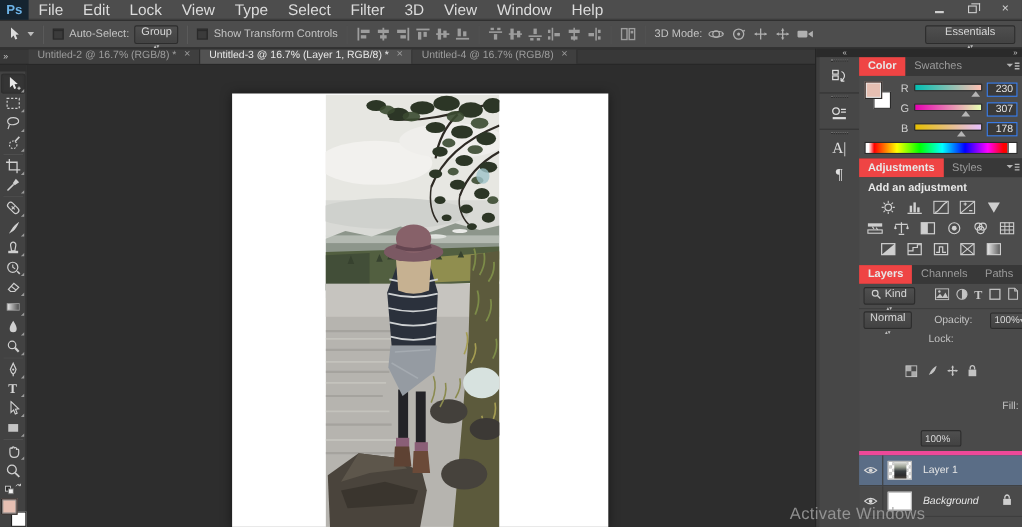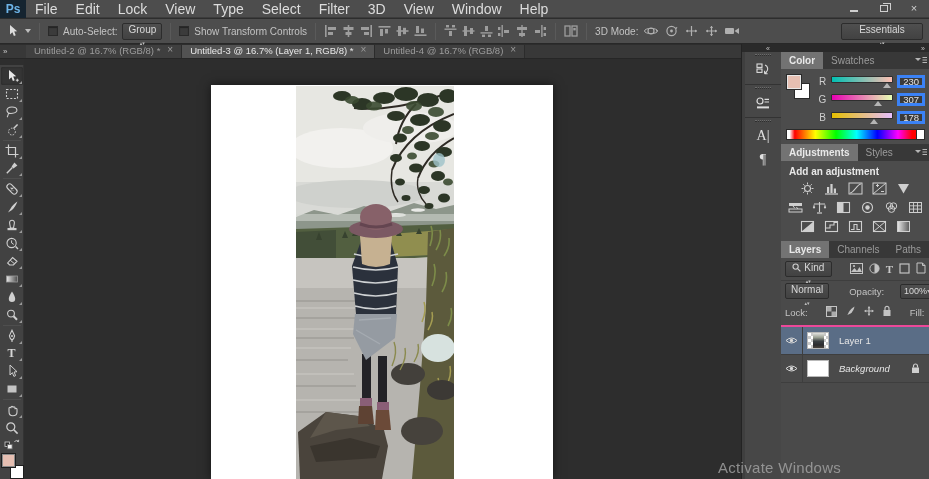--- a/index.html
+++ b/index.html
@@ -75,38 +75,38 @@
   .icon-strip { position:absolute; left:3px; top:8px; width:36px; height:427px; background:#474747; }
   .strip-group { border-bottom:1px solid #333; padding:2px 0 4px 0; display:flex; flex-direction:column;
     align-items:center; gap:4px; }
   .strip-grip { width:16px; height:2px; border-top:1px dotted #6b6b6b; border-bottom:1px dotted #2e2e2e; }
   .strip-icon { width:24px; height:20px; display:flex; align-items:center; justify-content:center;
     color:#e0e0e0; font-size:13px; }
   .panels { position:absolute; left:39px; top:8px; width:149px; height:427px; }
 
   .panel-tabs { height:17px; background:#383838; display:flex; align-items:stretch; position:relative; }
   .panel-tab { padding:0 8px; display:flex; align-items:center; font-size:10px; color:#9b9b9b; }
-  .panel-tab.active { background:#737373; color:#e8e8e8; font-weight:bold; }
+  .panel-tab.active { background:#ef4444; color:#e8e8e8; font-weight:bold; }
   .panel-menu { margin-left:auto; display:flex; align-items:center; padding-right:3px; }
 
   .color-body { background:#4c4c4c; padding:5px 5px 4px 5px; }
   .color-row { display:flex; }
   .fg-stack { position:relative; width:26px; height:34px; margin-right:6px; }
   .fg-chip { position:absolute; left:0; top:0; width:16px; height:16px; border:1px solid #2a2a2a;
     box-shadow:0 0 0 1px #e8e8e8 inset; z-index:2; }
   .bg-chip { position:absolute; left:8px; top:9px; width:16px; height:16px; background:#fff;
     border:1px solid #2a2a2a; z-index:1; }
   .sliders { flex:1; display:flex; flex-direction:column; gap:4px; }
   .slider-row { display:flex; align-items:center; gap:4px; height:14px; }
   .ch-label { width:9px; color:#cfcfcf; font-size:10px; text-align:center; }
   .track-wrap { flex:1; position:relative; height:12px; }
   .track { position:absolute; left:0; right:0; top:1px; height:7px; border:1px solid #2e2e2e; border-radius:1px; }
   .thumb { position:absolute; top:8px; width:0; height:0; margin-left:-4px;
     border-left:4px solid transparent; border-right:4px solid transparent; border-bottom:5px solid #b5b5b5; }
-  .ch-value { width:28px; height:13px; background:#3a3a3a; border:3px solid #3b82f6; color:#e3e3e3;
+  .ch-value { width:28px; height:13px; background:#3a3a3a; border:1px solid #3b82f6; color:#e3e3e3;
     font-size:9.5px; display:flex; align-items:center; justify-content:flex-end; padding-right:3px; }
   .spectrum-row { margin-top:5px; height:11px; display:flex; border:1px solid #2b2b2b; }
   .spectrum { flex:1; background:linear-gradient(to right,#fff 0 2%,#ff0000 6%,#ffff00 22%,#00ff00 38%,
     #00ffff 54%,#0000ff 70%,#ff00ff 86%,#ff0000 97%); }
   .spectrum-cap { width:8px; background:#ffffff; border-left:1px solid #2b2b2b; }
 
   .adj-body { background:#4c4c4c; padding:3px 6px 6px 6px; }
   .adj-heading { color:#e8e8e8; font-size:10px; font-weight:bold; margin:2px 0 4px 2px; }
   .adj-row { display:flex; justify-content:center; gap:7px; margin-bottom:5px; }
   .adj-icon { width:17px; height:14px; display:flex; align-items:center; justify-content:center; }
@@ -854,21 +854,21 @@
           <div class="dropdown blend-dd">
             <span>Normal</span>
             <span class="updown">▴▾</span>
           </div>
           <span class="lp-label" style="margin-left:4px">Opacity:</span>
           <div class="small-dd">
             <span>100%</span>
             <span class="tri-dn" style="border-top-width:3px;border-left-width:2.5px;border-right-width:2.5px"></span>
           </div>
         </div>
-        <div class="lp-row" style="border-bottom:2px solid #ec4899; padding-bottom:4px;">
+        <div class="lp-row" style="border-bottom:4px solid #ec4899; padding-bottom:4px;flex-direction:column;">
           <span class="lp-label">Lock:</span>
           <div class="lock-icons">
             <span><svg width="11" height="11" viewBox="0 0 11 11">
                   <rect x="0.5" y="0.5" width="10" height="10" fill="none" stroke="#c3c3c3" stroke-width="1"></rect>
                   <rect x="0.5" y="0.5" width="5" height="5" fill="#c3c3c3" opacity="0.8"></rect>
                   <rect x="5.5" y="5.5" width="5" height="5" fill="#c3c3c3" opacity="0.8"></rect>
                 </svg></span>
             <span><svg width="12" height="12" viewBox="0 0 12 12">
                   <path d="M10.5 1.5 C8 3 6 5 5 6.8 L3.4 10 L6.6 8.4 C8.4 7 10 4.5 10.5 1.5 Z" fill="#c3c3c3"></path>
                 </svg></span>

